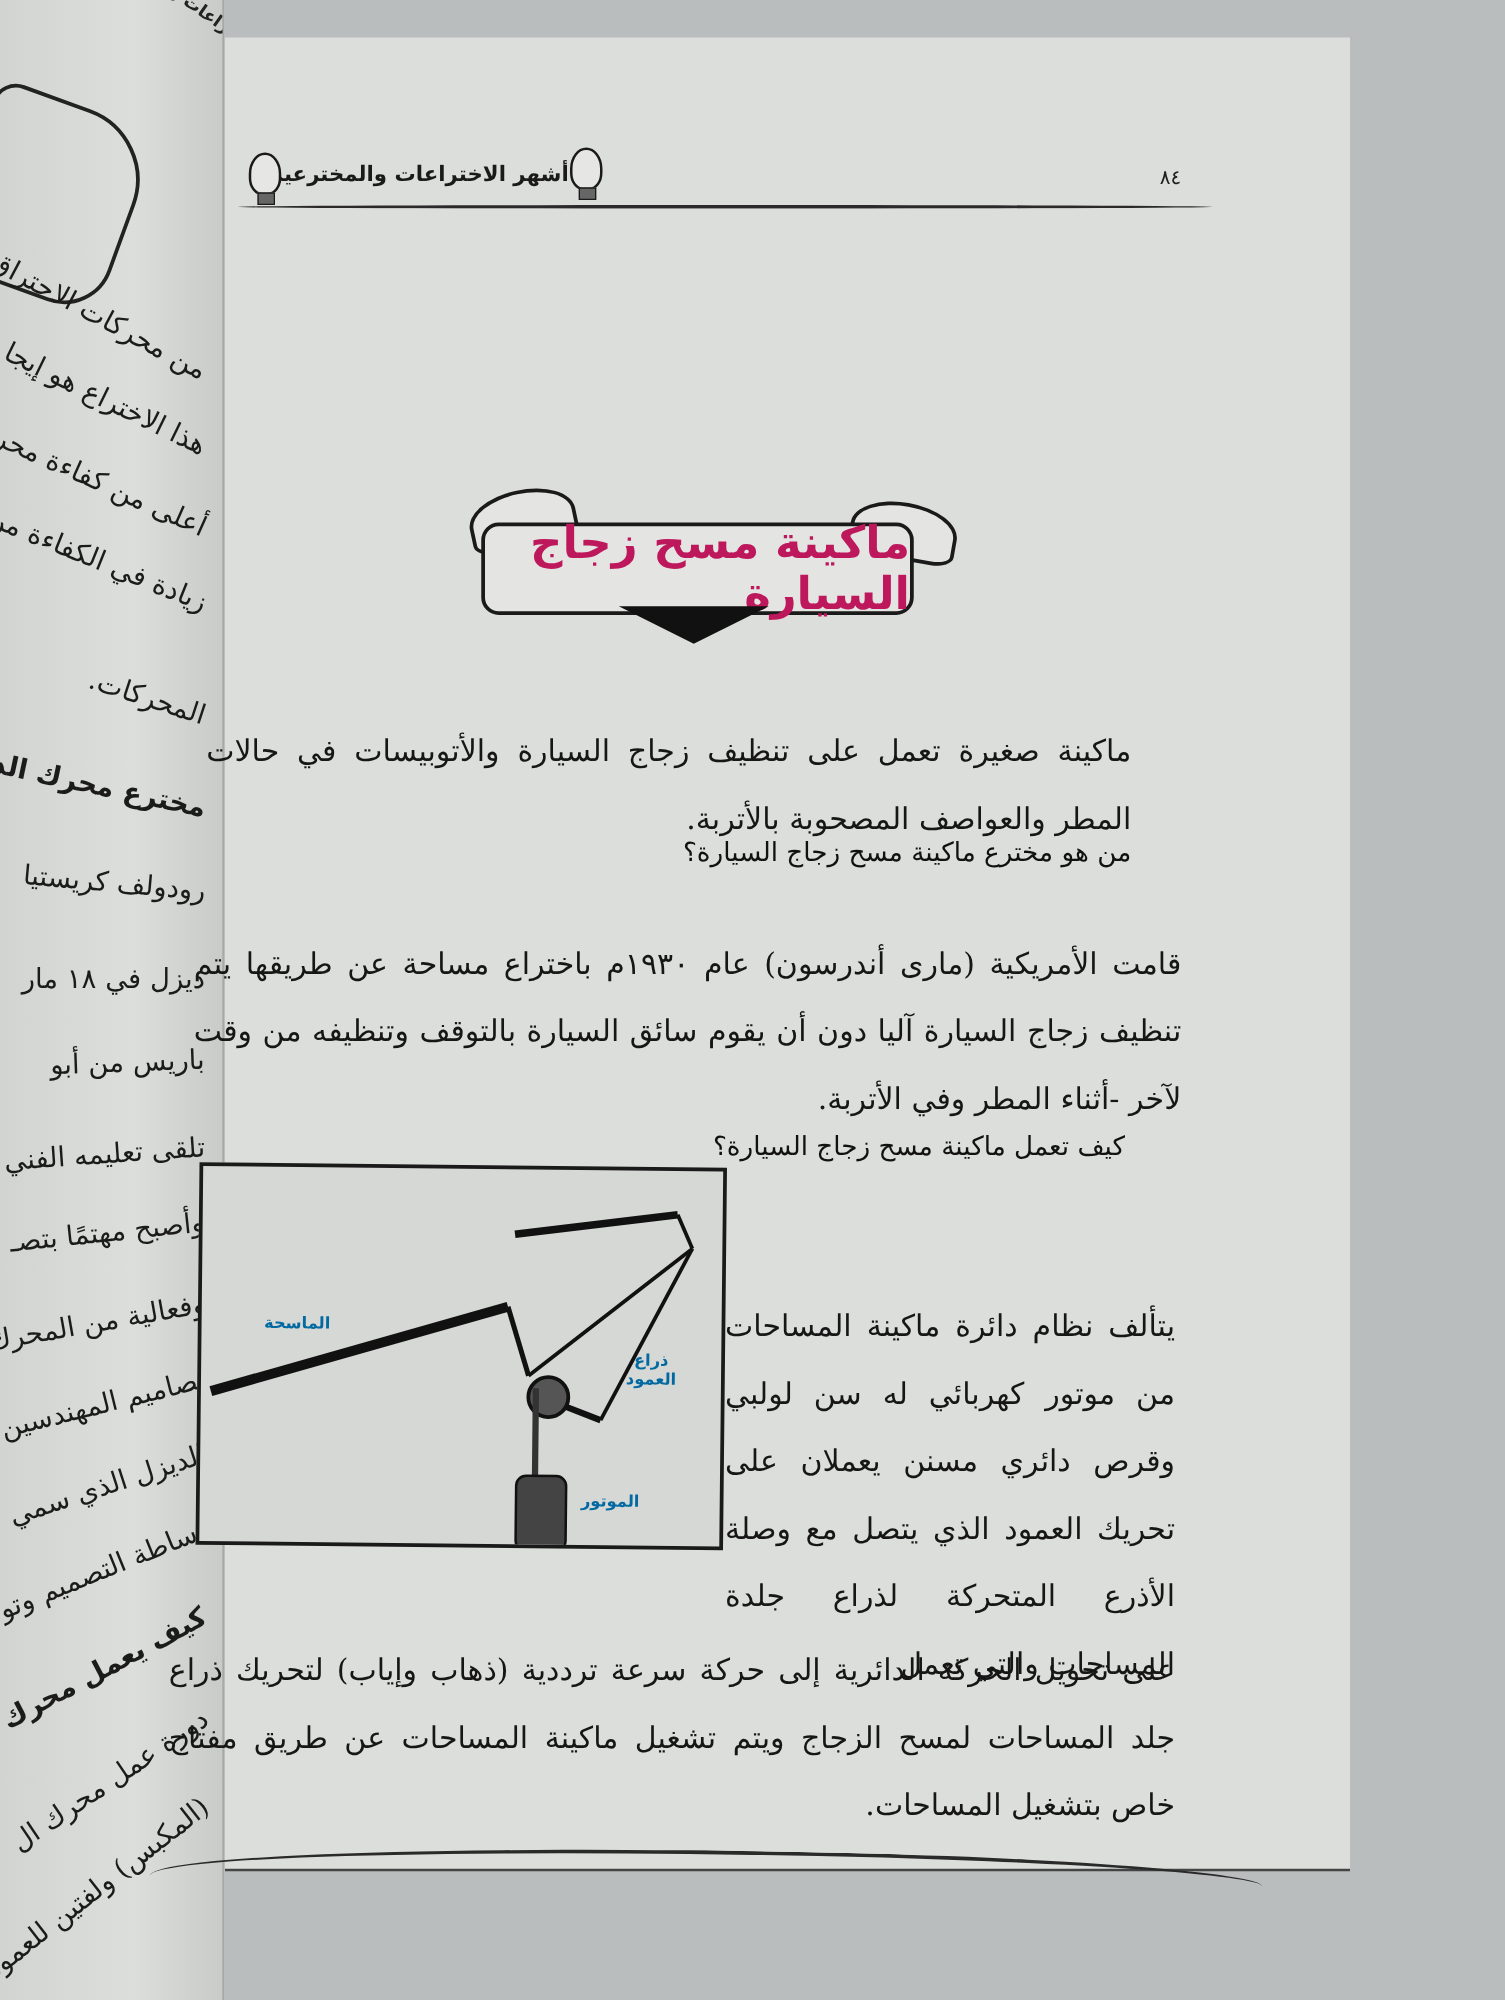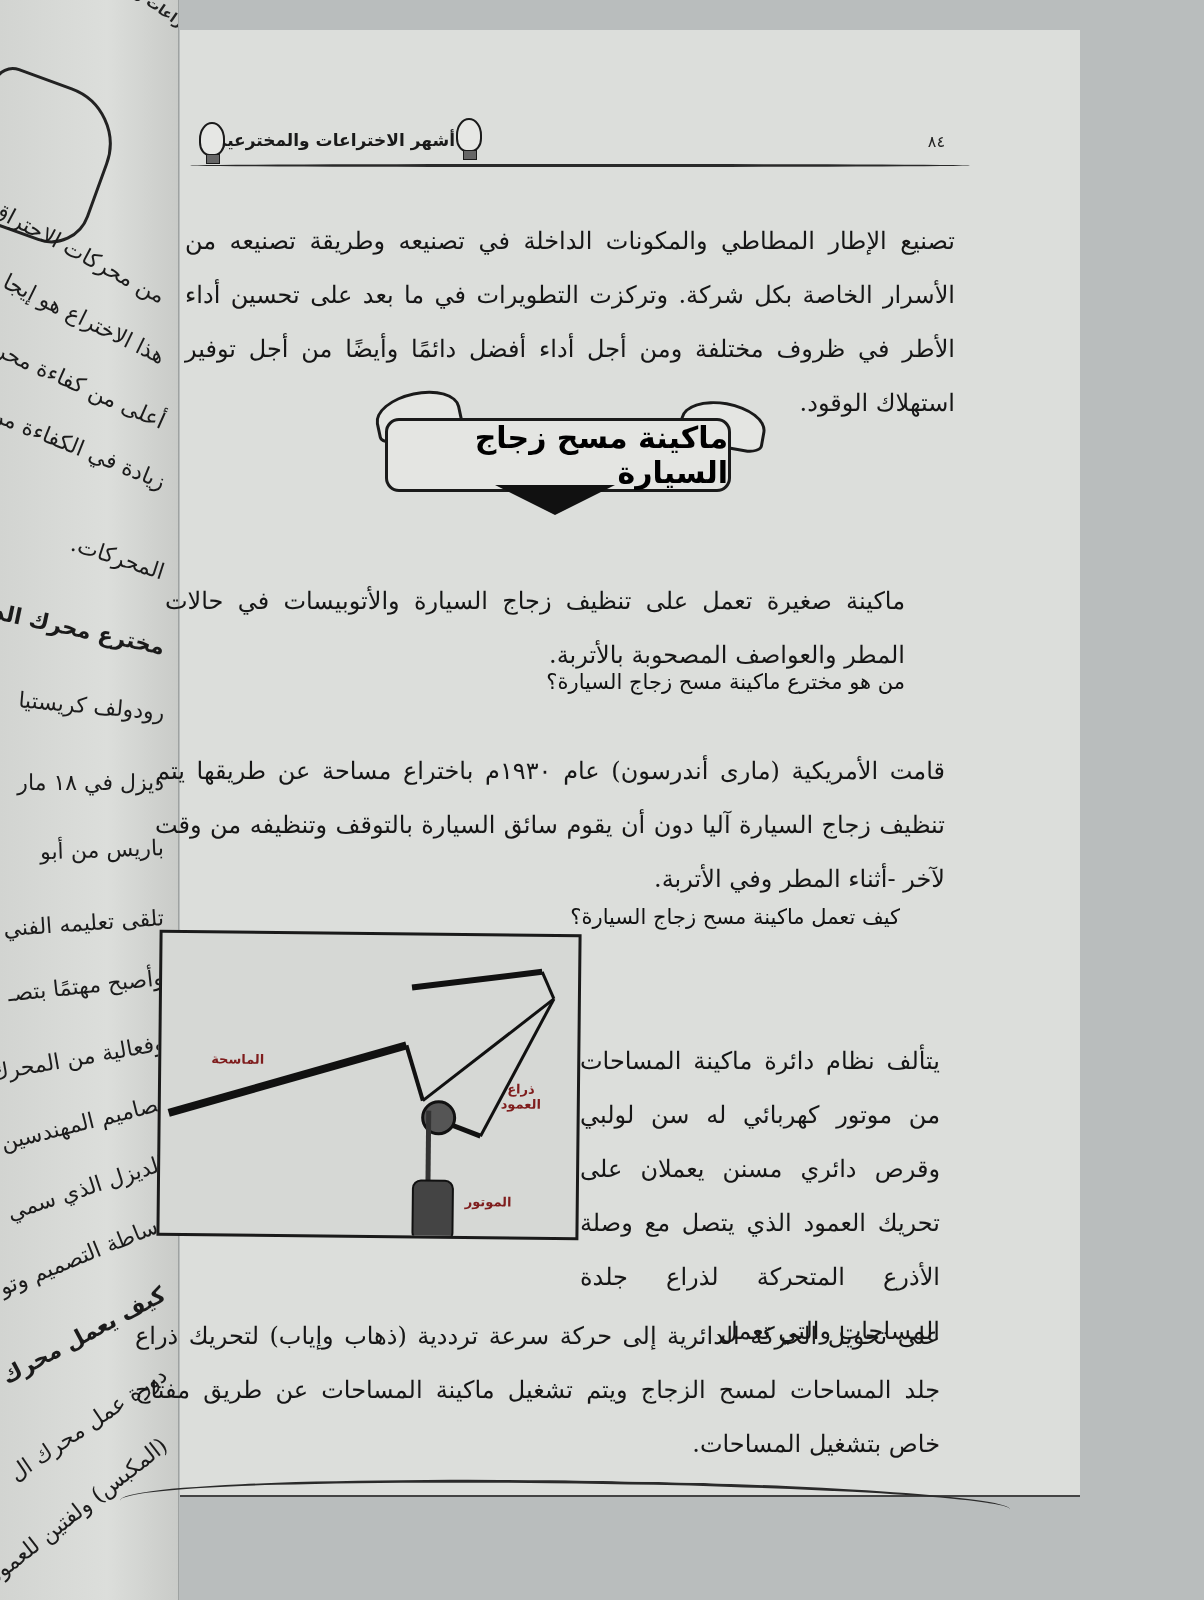--- a/index.html
+++ b/index.html
@@ -69,22 +69,22 @@
       position: absolute; direction: rtl; text-align: justify; color: #161616;
       font-size: 24px; line-height: 54px;
     }
     .para-1 { right: 125px; top: 160px; width: 770px; }
     .banner {
       position: absolute; left: 205px; top: 388px; width: 340px; height: 68px;
       border: 3px solid #1a1a1a; border-radius: 14px; background: #e4e5e2;
       display: flex; align-items: center; justify-content: center;
     }
     .banner-title {
-      font-family: "DejaVu Sans", sans-serif; font-weight: bold; font-size: 30px;
-      color: #000000; direction: rtl;
+      font-family: "DejaVu Sans", sans-serif; font-weight: bold; font-size: 36px;
+      color: #be185d; direction: rtl;
     }
     .hand { position: absolute; width: 80px; height: 40px; border: 3px solid #1a1a1a;
       border-radius: 50% 50% 20% 20%; background: #e4e5e2; }
     .hand-left { left: 195px; top: 362px; transform: rotate(-12deg); }
     .hand-right { left: 500px; top: 372px; transform: rotate(10deg); }
     .burst {
       position: absolute; left: 315px; top: 455px; width: 0; height: 0;
       border-left: 60px solid transparent; border-right: 60px solid transparent;
       border-top: 30px solid #111;
     }
@@ -97,21 +97,21 @@
     .para-3 { right: 135px; top: 690px; width: 790px; }
     .q2 { right: 180px; top: 875px; }
     .para-4a { right: 140px; top: 980px; width: 360px; }
     .para-4b { right: 140px; top: 1255px; width: 805px; }
     .diagram {
       position: absolute; left: -22px; top: 902px; width: 416px; height: 300px;
       border: 3px solid #1a1a1a; background: #d6d8d5; transform: rotate(0.6deg);
     }
     .diag-label {
       position: absolute; font-family: "DejaVu Sans", sans-serif; font-weight: bold;
-      font-size: 13px; color: #7f1d1d; direction: rtl; white-space: nowrap;
+      font-size: 13px; color: #0369a1; direction: rtl; white-space: nowrap;
     }
   </style>
 </head>
 <body>
 
 <div class="left-page">
   <div class="left-header">أشهر الاختراعات والمخترعين</div>
   <div class="left-hand"></div>
   <div id="left-lines">
       <div class="left-line" style="top: 285px; right: 14px; transform: rotate(28deg);">من محركات الاحتراق</div>
@@ -138,21 +138,20 @@
 <div class="page">
 
   <div class="header">
     <span class="page-number">٨٤</span>
     <span class="bulb bulb-1"></span>
     <span class="running-title">أشهر الاختراعات والمخترعين</span>
     <span class="bulb bulb-2"></span>
     <div class="header-rule"></div>
   </div>
 
-  <p class="text para-1">تصنيع الإطار المطاطي والمكونات الداخلة في تصنيعه وطريقة تصنيعه من الأسرار الخاصة بكل شركة. وتركزت التطويرات في ما بعد على تحسين أداء الأطر في ظروف مختلفة ومن أجل أداء أفضل دائمًا وأيضًا من أجل توفير استهلاك الوقود.</p>
 
   <div class="hand hand-left"></div>
   <div class="hand hand-right"></div>
   <div class="banner">
     <span class="banner-title">ماكينة مسح زجاج السيارة</span>
   </div>
   <div class="burst"></div>
 
   <p class="text para-2">ماكينة صغيرة تعمل على تنظيف زجاج السيارة والأتوبيسات في حالات المطر والعواصف المصحوبة بالأتربة.</p>
 

